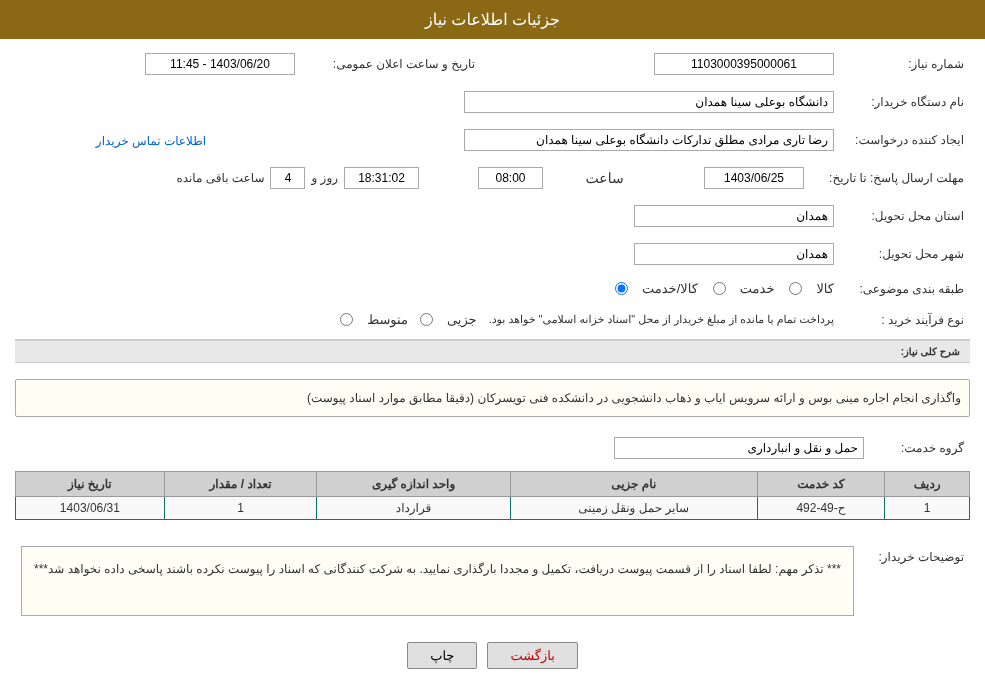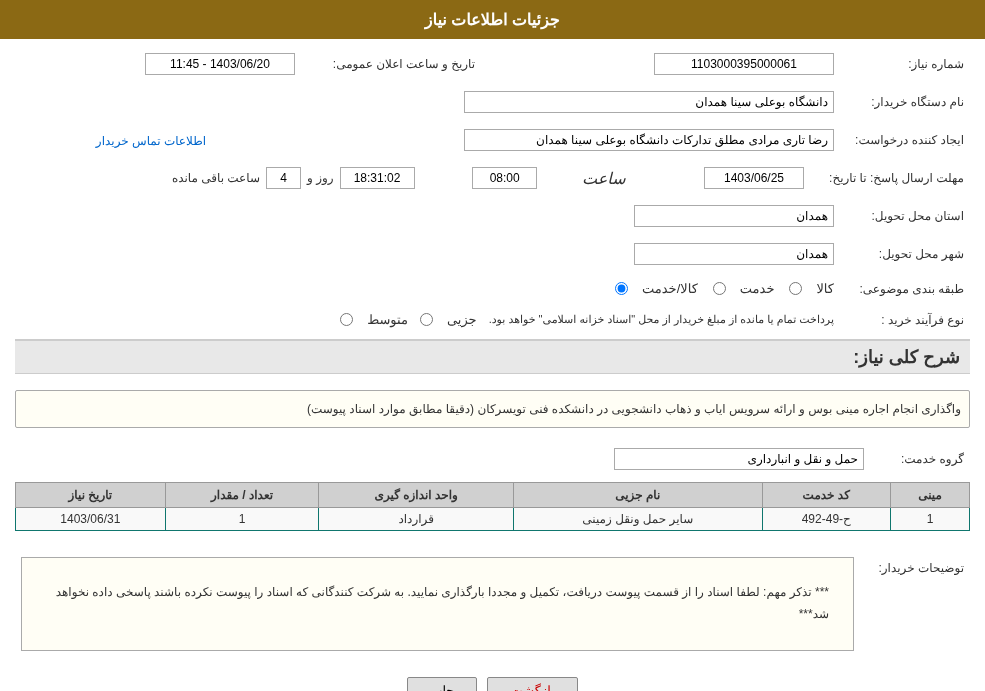--- a/index.html
+++ b/index.html
@@ -15,21 +15,21 @@
       margin: 0 auto;
       background: #fff;
       min-height: 691px;
     }
     .header-bar {
       background: #8B6914;
       color: #fff;
       text-align: center;
       padding: 10px;
       font-size: 16px;
-      font-weight: bold;
+      font-weight: normal;
     }
     .main-content {
       padding: 10px 15px;
     }
     .info-table {
       width: 100%;
       border-collapse: collapse;
       margin-bottom: 8px;
     }
     .info-table td {
@@ -61,21 +61,21 @@
       color: #0066cc;
       cursor: pointer;
       font-size: 12px;
     }
     .section-title {
       background: #e8e8e8;
       border-top: 2px solid #ccc;
       border-bottom: 1px solid #ccc;
       padding: 5px 10px;
       font-weight: bold;
-      font-size: 18px;
+      font-size: 10px;
       margin: 6px 0;
       text-align: right;
     }
     .radio-group {
       display: flex;
       align-items: center;
       gap: 15px;
       flex-direction: row-reverse;
       justify-content: flex-end;
     }
@@ -115,21 +115,21 @@
       padding: 4px 8px;
       text-align: center;
       margin-top: 16px;
     }
     .services-table tbody tr:nth-child(odd) {
       background: #f9f9f9;
     }
     .buyer-notes {
       border: 1px solid #aaa;
       background: #fffef5;
-      padding: 24px;
+      padding: 12px;
       font-size: 12px;
       text-align: right;
       line-height: 1.8;
       min-height: 70px;
     }
     .buyer-label {
       text-align: right;
       vertical-align: top;
       padding-top: 8px;
     }
@@ -218,21 +218,21 @@
       </table>
 
     <table class="info-table">
       <tbody>
           <tr>
         <td class="label-cell" style="width:160px;">مهلت ارسال پاسخ: تا تاریخ:</td>
         <td>
           <input class="input-box input-date" type="text" readonly="" value="1403/06/25" style="width: 100px; text-align: center;">
         </td>
         <td>
-          <span style="font-size:16px;font-style:italic;">ساعت</span>
+          <span style="font-size:14px;">ساعت</span>
         </td>
         <td>
           <input class="input-box input-time" type="text" readonly="" value="08:00" style="width: 65px; text-align: center;">
         </td>
         <td>
           <div class="remaining-time-row">
             <input class="input-box" type="text" readonly="" value="18:31:02" style="width: 75px; text-align: center;">
             <span style="font-size:12px;">روز و</span>
             <input class="input-box" type="text" readonly="" value="4" style="width: 35px; text-align: center;">
             <span style="font-size:12px;">ساعت باقی مانده</span>
@@ -323,21 +323,21 @@
         <td class="value-cell">
           <input class="input-box" type="text" readonly="" value="حمل و نقل و انبارداری" style="width: 250px; text-align: right;">
         </td>
       </tr>
     </tbody>
       </table>
 
     <table class="services-table">
       <thead>
         <tr>
-          <th>مینی</th>
+          <th>ردیف</th>
           <th>کد خدمت</th>
           <th>نام جزیی</th>
           <th>واحد اندازه گیری</th>
           <th>تعداد / مقدار</th>
           <th>تاریخ نیاز</th>
         </tr>
       </thead>
       <tbody id="services-tbody">
       <tr>
             <td>1</td>

